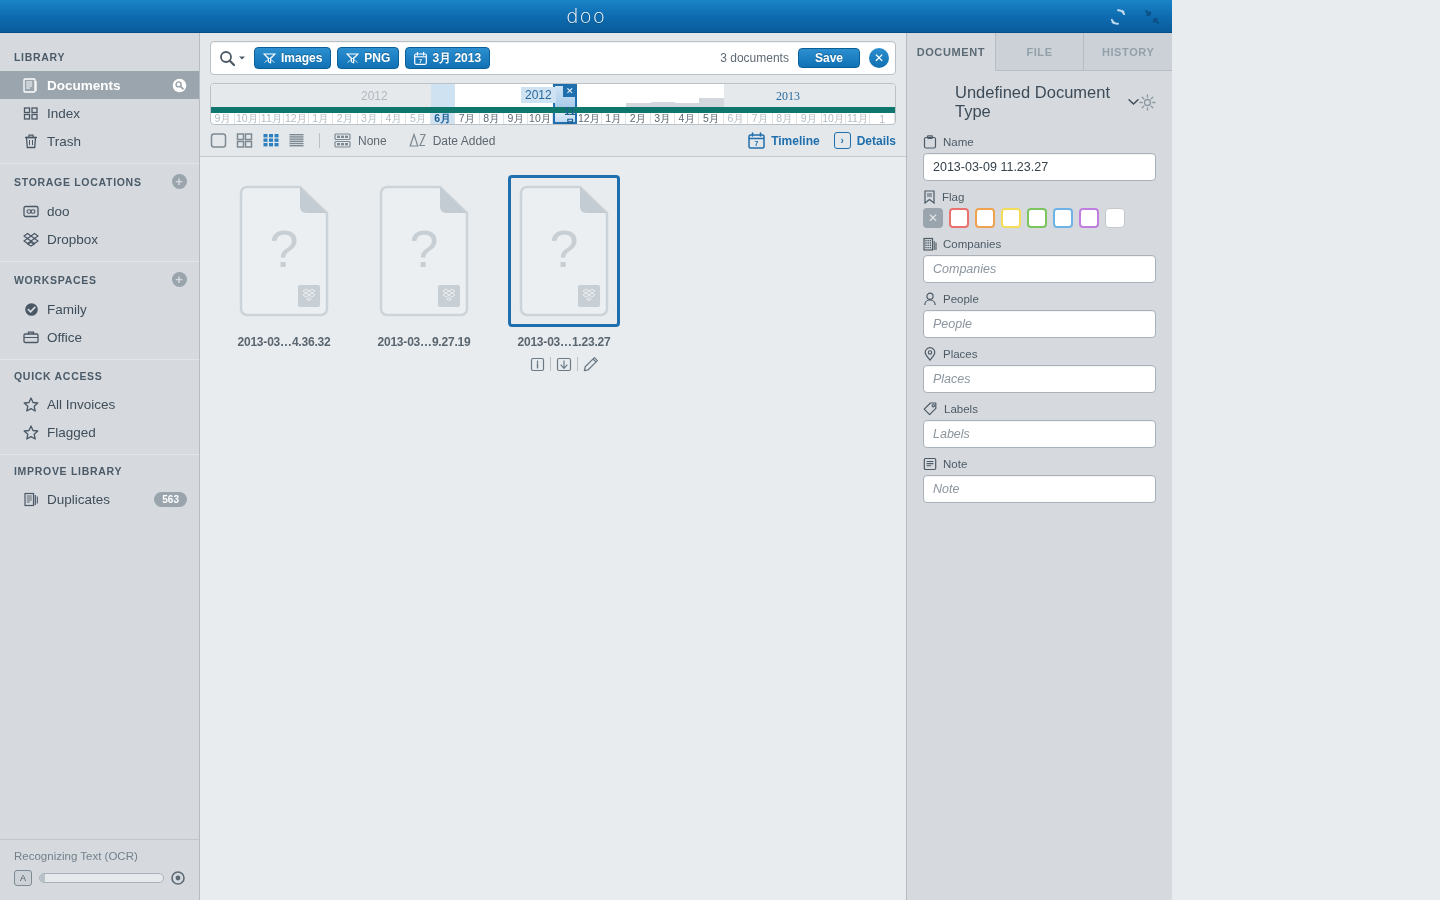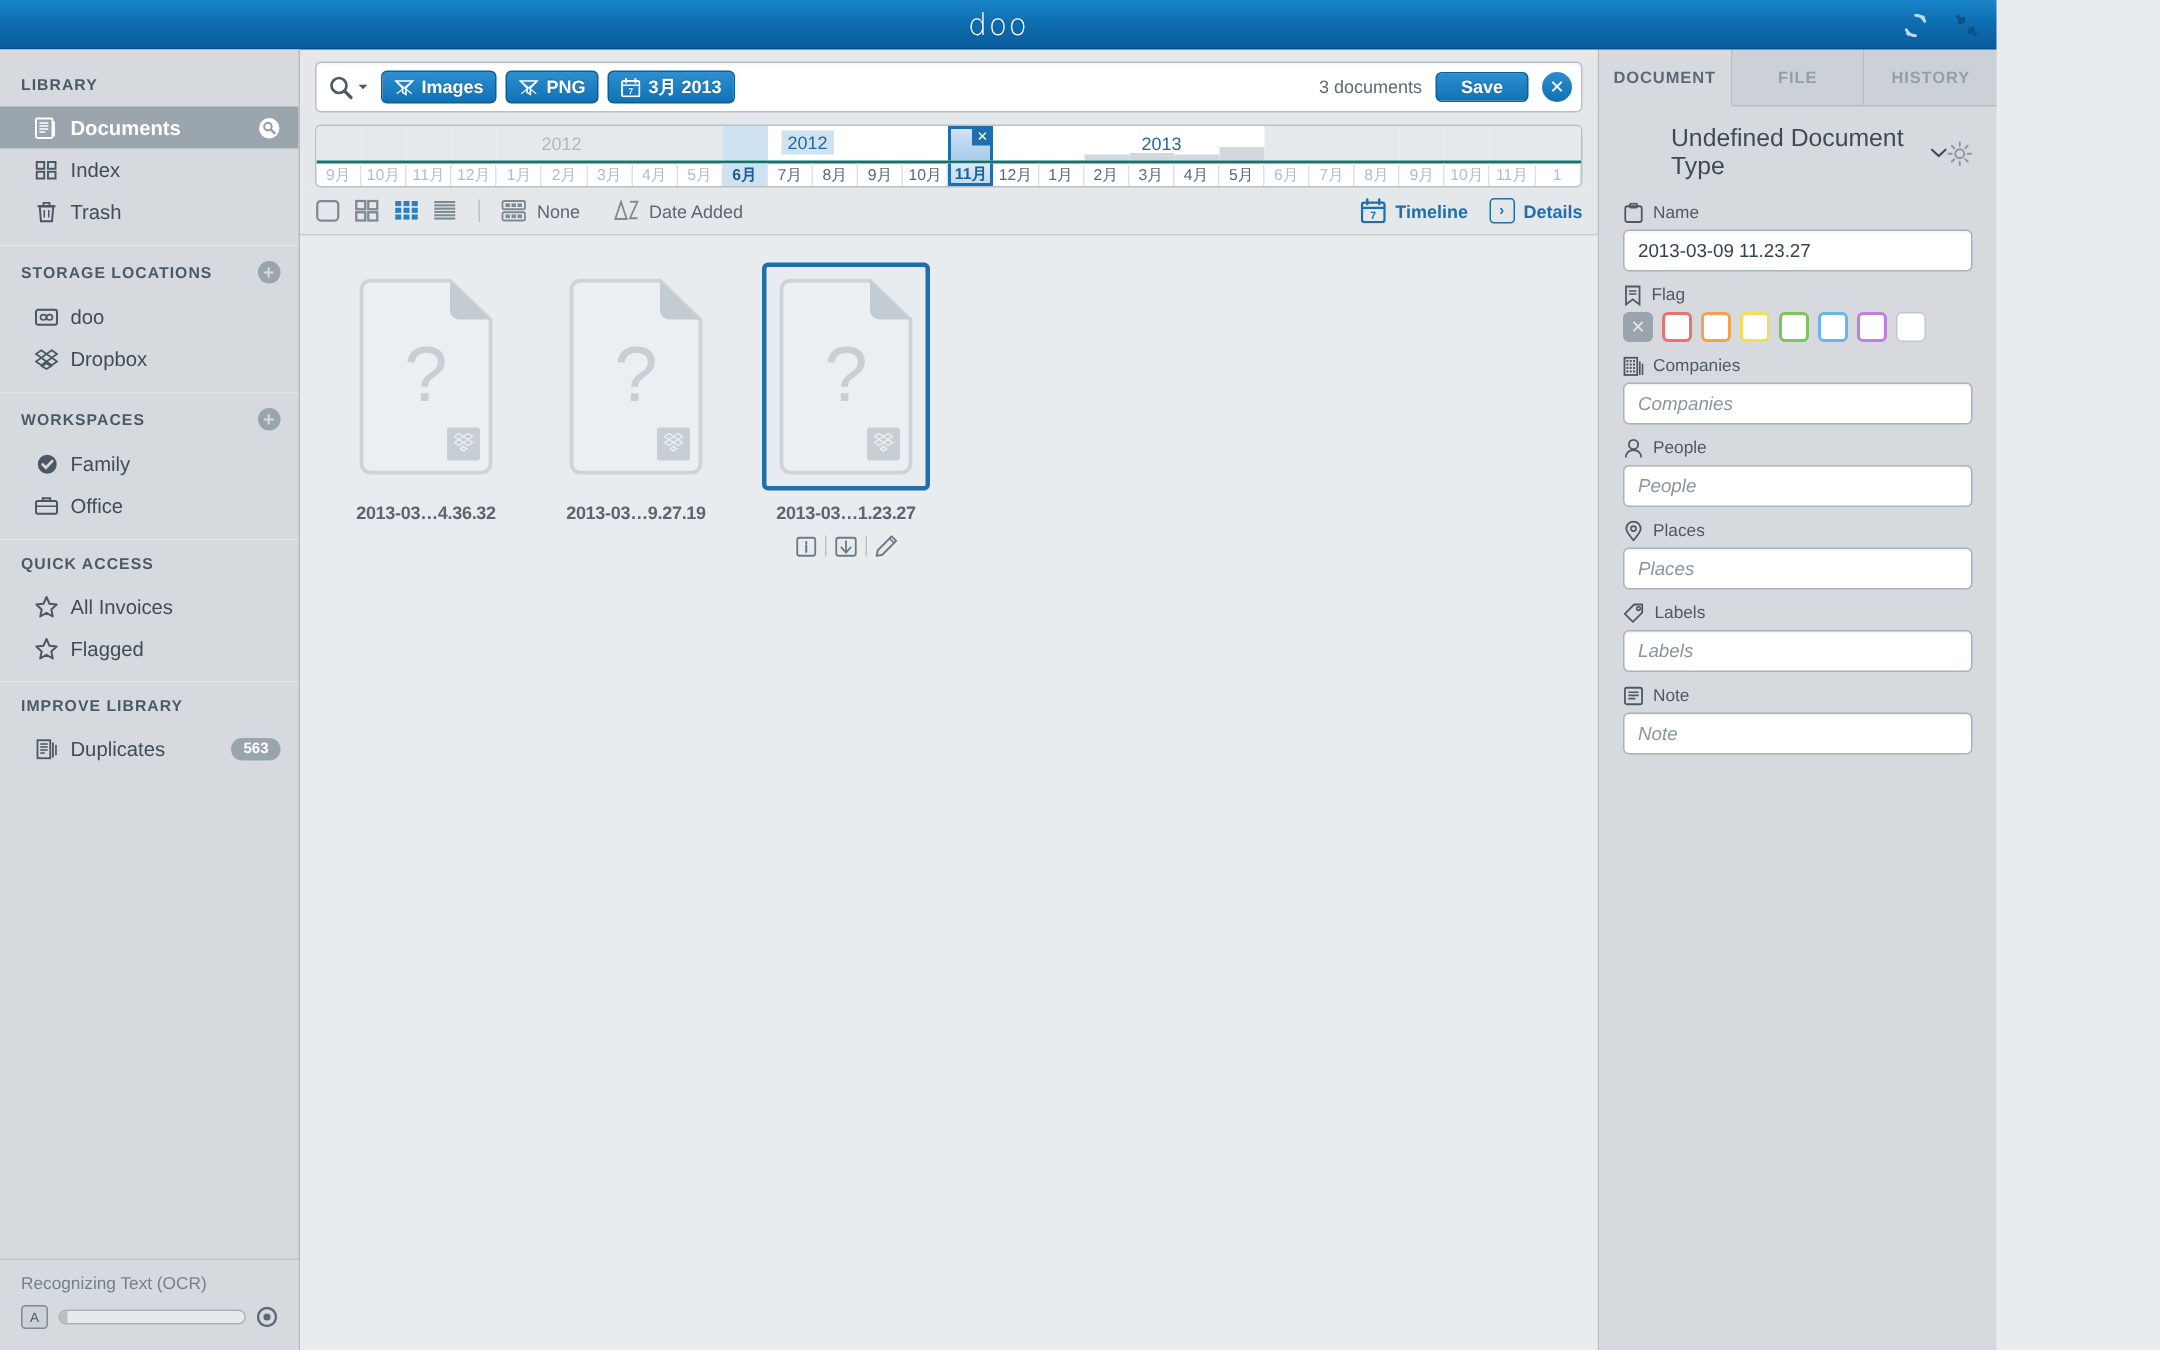--- a/index.html
+++ b/index.html
@@ -3,21 +3,21 @@
 <meta charset="utf-8">
 <style>
   * { box-sizing: border-box; margin: 0; padding: 0; }
   html, body {
     width: 1440px; height: 900px;
     font-family: "Liberation Sans", "DejaVu Sans", sans-serif;
     overflow: hidden;
     background: #e9ecee;
     -webkit-font-smoothing: antialiased;
   }
-  .app { position: relative; width: 1331px; height: 900px; display: flex; flex-direction: column; }
+  .app { position: relative; width: 1172px; height: 900px; display: flex; flex-direction: column; }
 
   
   .titlebar {
     height: 33px; flex: 0 0 33px;
     background: linear-gradient(to bottom, #1a84c8 0%, #0e6cb0 50%, #0a5c9c 100%);
     border-bottom: 1px solid #064e87;
     position: relative;
     display: flex; align-items: center; justify-content: center;
   }
   .logo {
@@ -116,21 +116,21 @@
     font-size: 12px; font-weight: bold;
   }
 
   
   .timeline {
     margin-top: 8px; height: 42px; background: #ffffff;
     border: 1px solid #b9c0c6; border-radius: 4px; display: flex; flex-direction: column;
     overflow: hidden; position: relative;
   }
   .tl-years { height: 24px; display: flex; position: relative; }
-  .tl-months { height: 17px; display: flex; border-top: 2px solid #0f766e; position: relative; }
+  .tl-months { height: 17px; display: flex; border-top: 6px solid #0f766e; position: relative; text-align: right; }
   .tl-cell { position: relative; display: flex; align-items: center; justify-content: center;
              font-size: 10.5px; color: #5c6874; border-right: 1px solid #dfe3e6; }
   .tl-cell.dim { color: #b4bcc3; }
   .tl-cell.sel { background: #cfe2f2; color: #1c5f95; font-weight: bold; }
   .tl-yearlabel { position: absolute; font-size: 12px; top: 5px; }
 
   .viewbar {
     height: 32px; display: flex; align-items: center; padding: 0 10px;
     border-bottom: 1px solid #c3c9ce; background: #e4e8ea;
   }
@@ -446,21 +446,21 @@
               </div>
               <div class="tl-cell" style="width: 3.57143%; align-items: flex-end; border-right: none; position: relative; background: rgb(230, 233, 235);"></div>
               <div class="tl-cell" style="width: 3.57143%; align-items: flex-end; border-right: none; position: relative; background: rgb(230, 233, 235);"></div>
               <div class="tl-cell" style="width: 3.57143%; align-items: flex-end; border-right: none; position: relative; background: rgb(230, 233, 235);"></div>
               <div class="tl-cell" style="width: 3.57143%; align-items: flex-end; border-right: none; position: relative; background: rgb(230, 233, 235);"></div>
               <div class="tl-cell" style="width: 3.57143%; align-items: flex-end; border-right: none; position: relative; background: rgb(230, 233, 235);"></div>
               <div class="tl-cell" style="width: 3.57143%; align-items: flex-end; border-right: none; position: relative; background: rgb(230, 233, 235);"></div>
               <div class="tl-cell" style="width: 3.57143%; align-items: flex-end; border-right: none; position: relative; background: rgb(230, 233, 235);"></div>
               <div class="tl-yearlabel" style="left: 150px; color: rgb(176, 184, 192);">2012</div>
               <div class="tl-yearlabel" style="left: 310px; color: rgb(39, 105, 158); background: rgb(207, 226, 242); padding: 1px 4px; top: 3px;">2012</div>
-              <div class="tl-yearlabel" style="left: 550px; color: rgb(39, 105, 158);">2013</div>
+              <div class="tl-yearlabel" style="left: 565px; color: rgb(39, 105, 158); font-family: Liberation Serif, serif;">2013</div>
             </div>
           <div class="tl-months" id="tl-months">
               <div class="tl-cell dim" style="width: 3.57143%;">
                 <span>9月</span>
               </div>
               <div class="tl-cell dim" style="width: 3.57143%;">
                 <span>10月</span>
               </div>
               <div class="tl-cell dim" style="width: 3.57143%;">
                 <span>11月</span>

